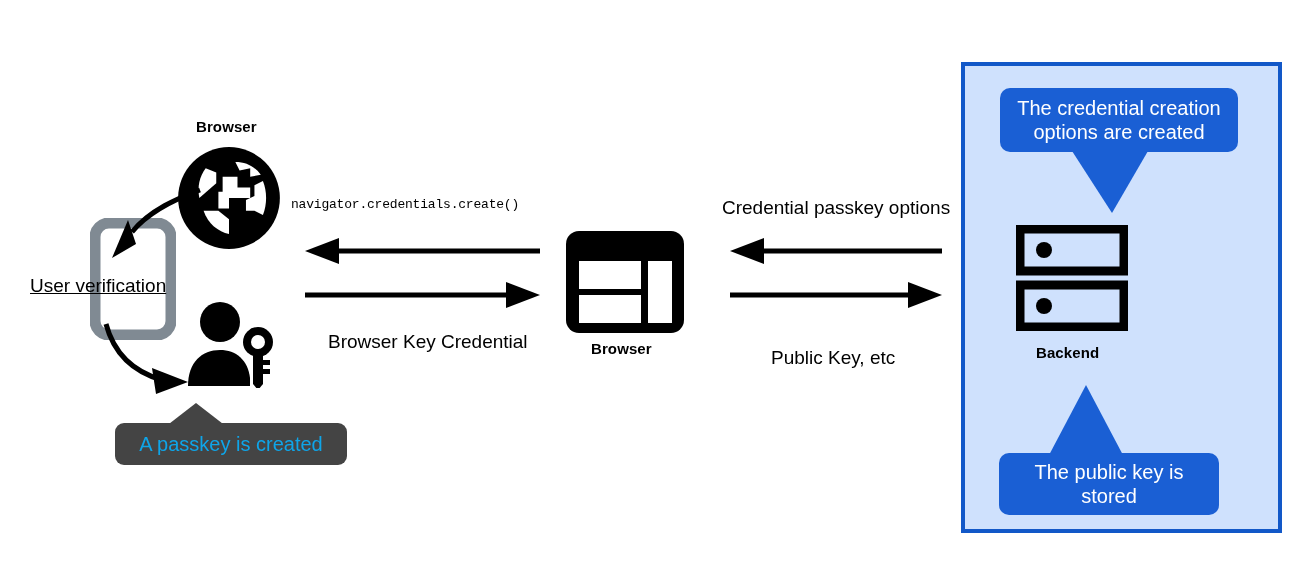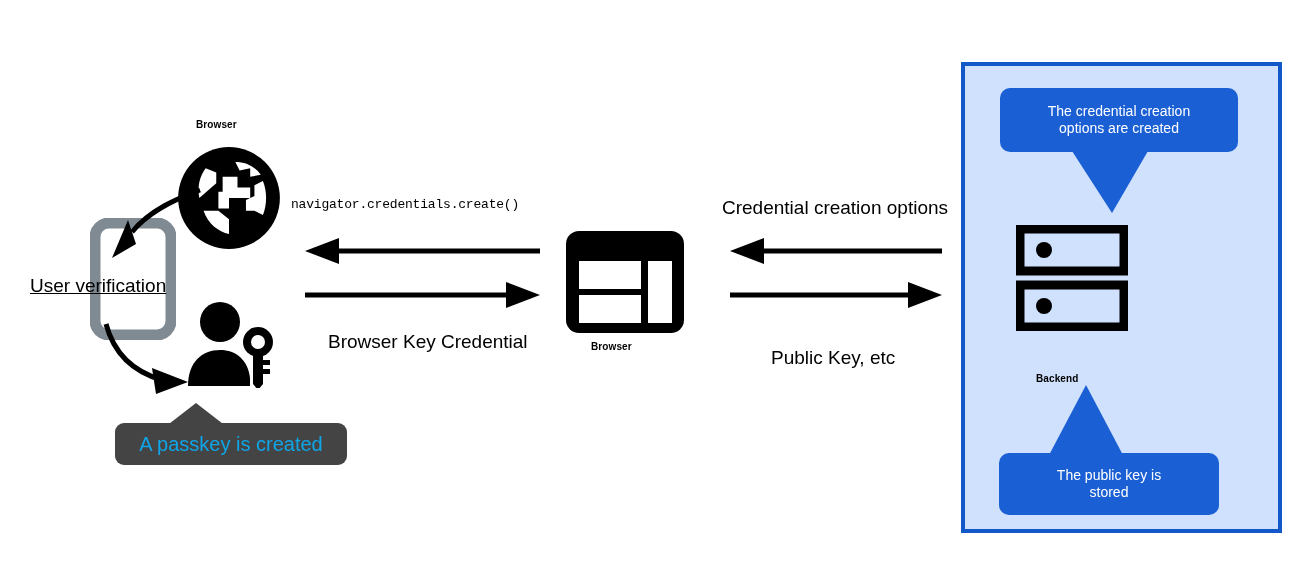--- a/index.html
+++ b/index.html
@@ -22,21 +22,21 @@
   .abs { position: absolute; }
 
   
   .label {
     color: #000000;
     white-space: nowrap;
     line-height: 1.1;
   }
   .label-bold {
     font-weight: bold;
-    font-size: 10px;
+    font-size: 15px;
     letter-spacing: 0.1px;
   }
   .label-plain {
     font-weight: normal;
     font-size: 19px;
   }
   .label-mono {
     font-family: "Liberation Mono", "DejaVu Sans Mono", monospace;
     font-size: 13px;
     letter-spacing: -0.2px;
@@ -51,21 +51,21 @@
     background: #cfe1fd;
     border: 4px solid #1258c8;
     box-sizing: border-box;
   }
 
   
   .callout-blue {
     background: #1a5fd4;
     color: #ffffff;
     border-radius: 10px;
-    font-size: 14px;
+    font-size: 20px;
     line-height: 1.2;
     text-align: center;
     display: flex;
     align-items: center;
     justify-content: center;
     padding: 9px 14px;
     box-sizing: border-box;
   }
   .callout-text { white-space: pre-line; }
 
@@ -170,21 +170,21 @@
   <div class="abs" style="left:566px; top:231px; width:118px; height:102px;">
     <svg width="118" height="102" viewBox="0 0 118 102" aria-hidden="true">
       <rect x="0" y="0" width="118" height="102" rx="13" ry="13" fill="#000000"></rect>
       <rect x="13" y="30" width="62" height="28" fill="#ffffff"></rect>
       <rect x="13" y="64" width="62" height="28" fill="#ffffff"></rect>
       <rect x="82" y="30" width="24" height="62" fill="#ffffff"></rect>
     </svg>
   </div>
   <div class="abs label label-bold" style="left:591px; top:341px;">Browser</div>
 
-  <div class="abs label label-plain" style="left:722px; top:198px;">Credential creation options</div>
+  <div class="abs label label-plain" style="left:722px; top:198px;">Credential passkey options</div>
 
   <div class="abs" style="left:730px; top:238px; width:212px; height:26px;">
     <svg width="212" height="26" viewBox="0 0 212 26" aria-hidden="true">
       <line x1="30" y1="13" x2="212" y2="13" stroke="#000000" stroke-width="5"></line>
       <polygon points="0,13 34,0 34,26" fill="#000000"></polygon>
     </svg>
   </div>
 
   <div class="abs" style="left:730px; top:282px; width:212px; height:26px;">
     <svg width="212" height="26" viewBox="0 0 212 26" aria-hidden="true">
@@ -206,21 +206,21 @@
   </div>
 
   <div class="abs" style="left:1016px; top:225px; width:112px; height:106px;">
     <svg width="112" height="106" viewBox="0 0 112 106" aria-hidden="true">
       <rect x="4" y="4" width="104" height="42" fill="none" stroke="#000000" stroke-width="9"></rect>
       <circle cx="28" cy="25" r="8" fill="#000000"></circle>
       <rect x="4" y="60" width="104" height="42" fill="none" stroke="#000000" stroke-width="9"></rect>
       <circle cx="28" cy="81" r="8" fill="#000000"></circle>
     </svg>
   </div>
-  <div class="abs label label-bold" style="left:1036px; top:345px;margin-top:28px;">Backend</div>
+  <div class="abs label label-bold" style="left:1036px; top:345px;">Backend</div>
 
   <div class="abs" style="left:1048px; top:385px; width:76px; height:72px;">
     <svg width="76" height="72" viewBox="0 0 76 72" aria-hidden="true">
       <polygon points="38,0 76,72 0,72" fill="#1a5fd4"></polygon>
     </svg>
   </div>
   <div class="abs callout-blue" style="left:999px; top:453px; width:220px; height:62px;">
     <span class="callout-text">The public key is
 stored</span>
   </div>

